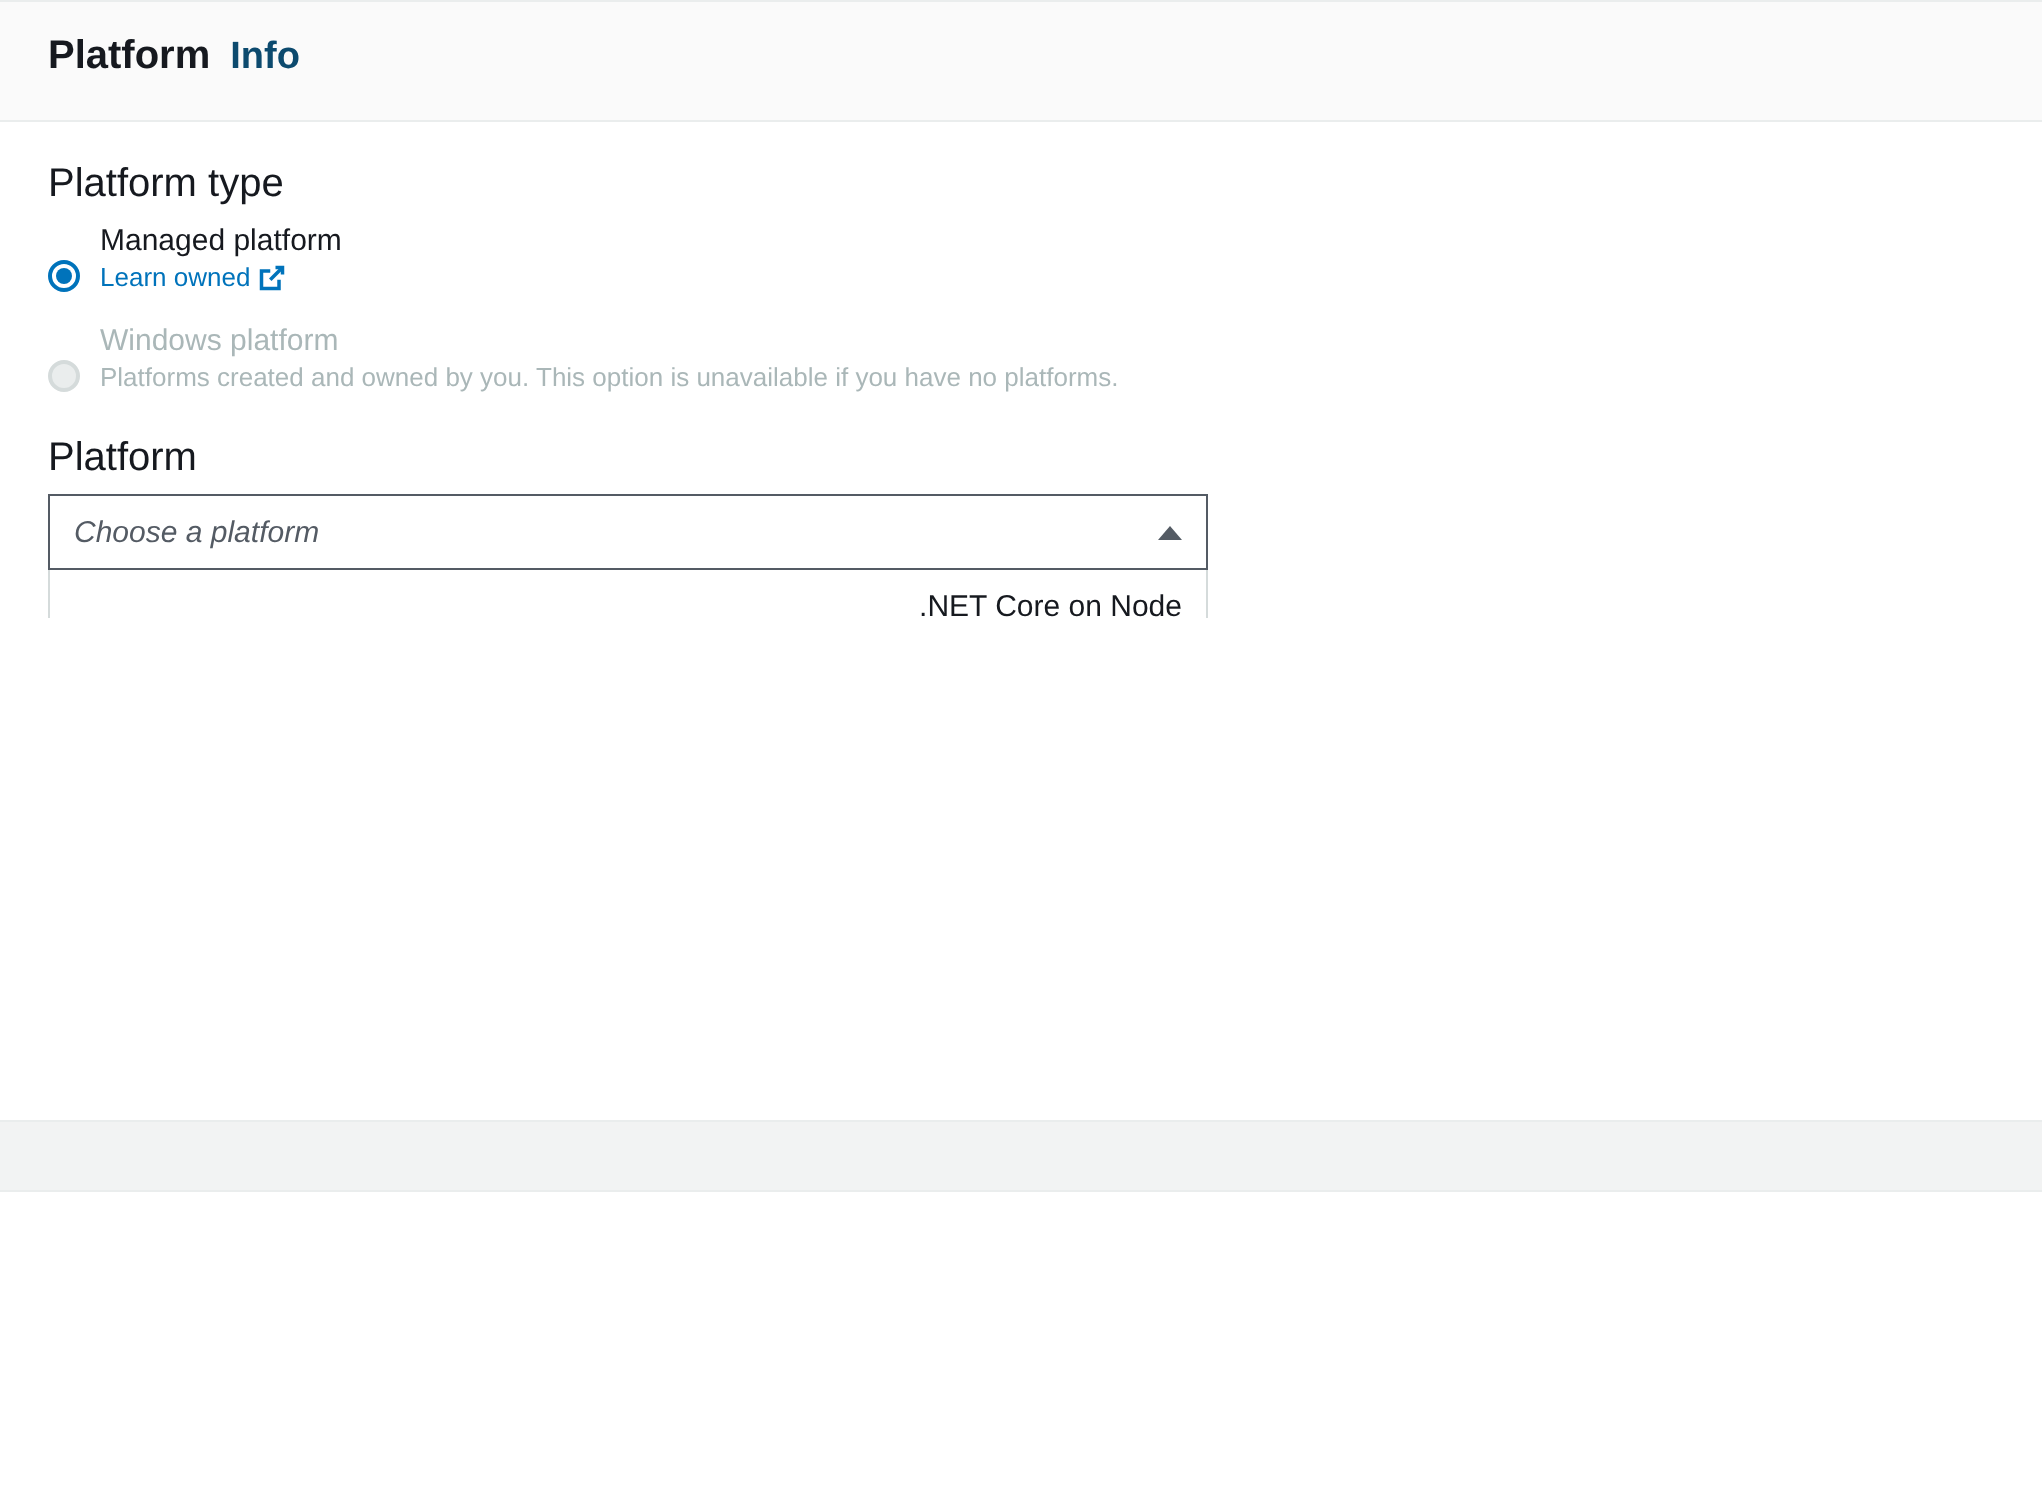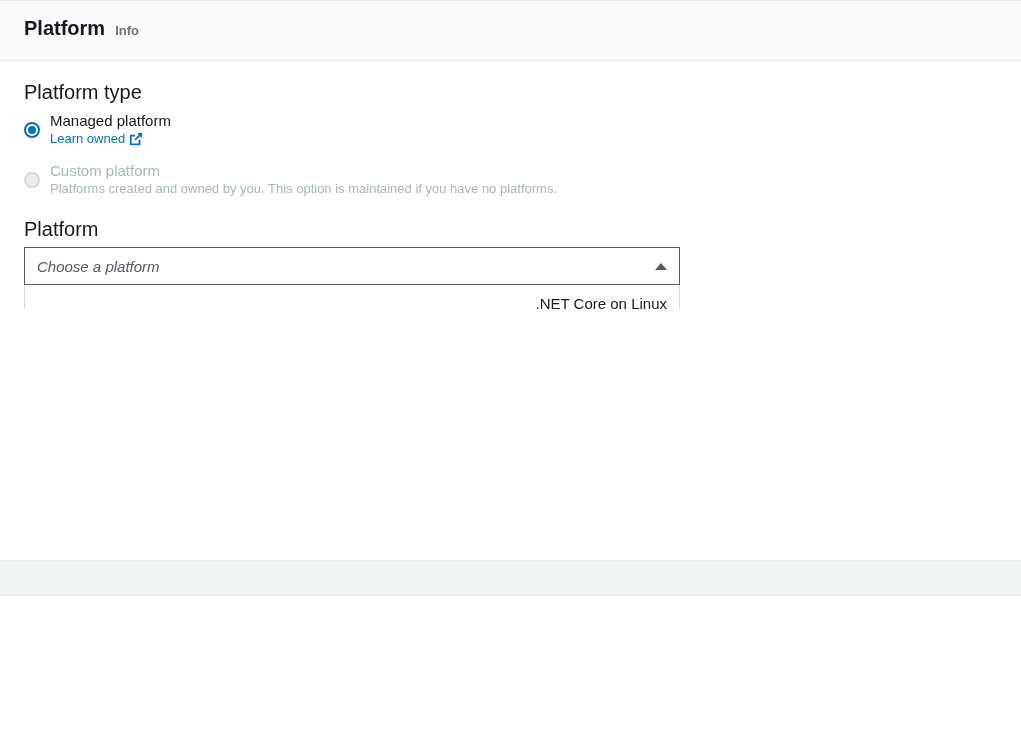--- a/index.html
+++ b/index.html
@@ -24,40 +24,40 @@
       display: flex;
       align-items: baseline;
       gap: 10px;
     }
     .panel-title {
       font-size: 20px;
       font-weight: 700;
       color: #16191f;
     }
     .info-link {
-      font-size: 13px;
+      font-size: 19px;
       font-weight: 600;
-      color: #737373;
+      color: #0c4a6e;
       cursor: pointer;
     }
     .body-section {
       padding: 20px 24px 24px 24px;
       position: relative;
     }
     .field-label {
       font-size: 20px;
       color: #16191f;
       margin-bottom: 6px;
     }
     .radio-group {
       margin-top: 8px;
     }
     .radio-option {
       display: flex;
-      align-items: center;
+      align-items: flex-end;
       gap: 10px;
       margin-bottom: 16px;
     }
     .radio-circle {
       width: 16px;
       height: 16px;
       border-radius: 50%;
       border: 2px solid #0073bb;
       background: #fff;
       display: flex;
@@ -109,21 +109,21 @@
       height: 14px;
       stroke: #0073bb;
       fill: none;
       stroke-width: 2;
     }
     .platform-field {
       margin-top: 22px;
     }
     .select-wrapper {
       position: relative;
-      width: 656px;
+      width: 580px;
       text-align: right;
     }
     .select-trigger {
       width: 100%;
       height: 38px;
       border: 1px solid #545b64;
       background: #fff;
       display: flex;
       align-items: center;
       justify-content: space-between;
@@ -203,36 +203,36 @@
               <path d="M12 9 L12 14 L2 14 L2 4 L7 4"></path>
             </svg>
           </span>
         </div>
       </div>
     </div>
 
     <div class="radio-option">
       <div class="radio-circle disabled"></div>
       <div class="radio-content">
-        <div class="radio-title disabled">Custom platform</div>
-        <div class="radio-description disabled">Platforms created and owned by you. This option is maintained if you have no platforms.</div>
+        <div class="radio-title disabled">Windows platform</div>
+        <div class="radio-description disabled">Platforms created and owned by you. This option is unavailable if you have no platforms.</div>
       </div>
     </div>
 
   </div>
 
   <div class="platform-field">
     <div class="field-label">Platform</div>
     <div class="select-wrapper">
       <div class="select-trigger">
         <span>Choose a platform</span>
         <span class="caret-up"></span>
       </div>
       <div class="dropdown-list">
-        <div class="dropdown-item">.NET Core on Linux</div>
+        <div class="dropdown-item">.NET Core on Node</div>
         <div class="dropdown-item">.NET on Windows Server</div>
         <div class="dropdown-item">Docker</div>
         <div class="dropdown-item">Go</div>
         <div class="dropdown-item">Java</div>
         <div class="dropdown-item">Node.js</div>
         <div class="dropdown-item">PHP</div>
         <div class="dropdown-item">Python</div>
         <div class="dropdown-item">Ruby</div>
         <div class="dropdown-item">Tomcat</div>
       </div>

